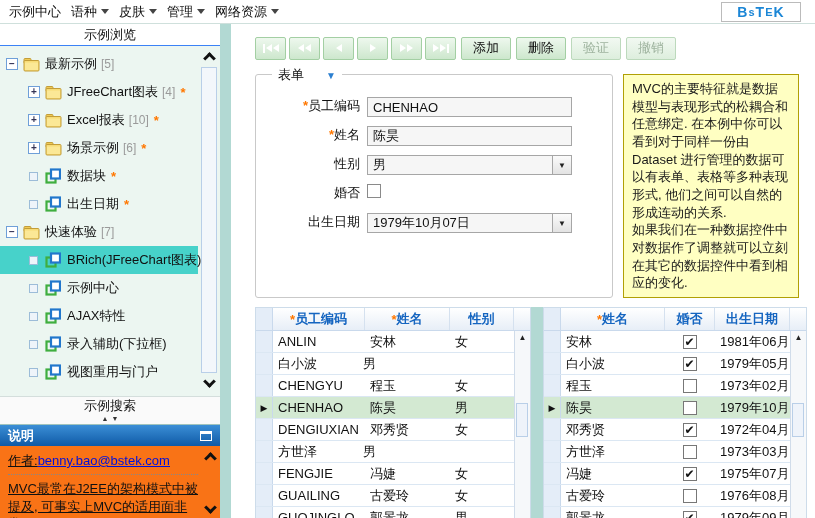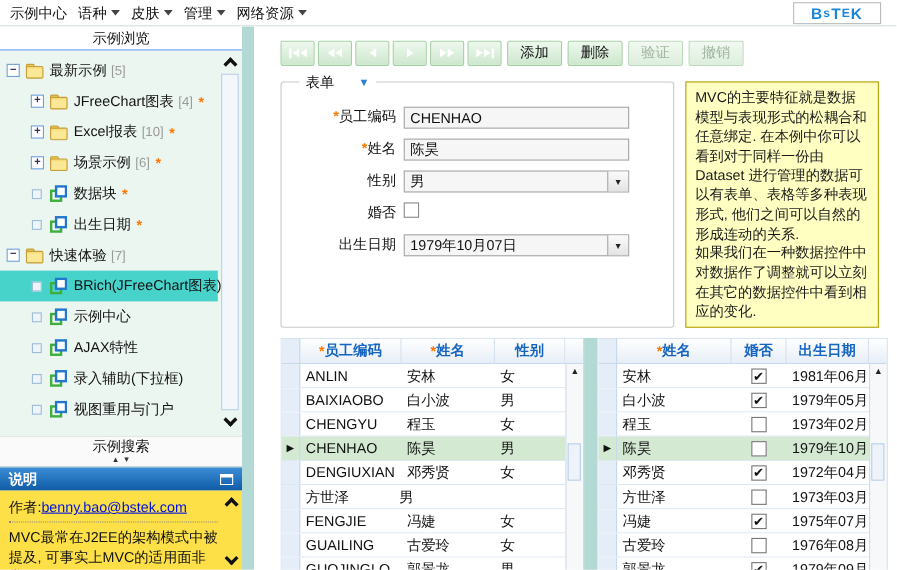--- a/index.html
+++ b/index.html
@@ -42,21 +42,21 @@
   .chev-up { transform:rotate(45deg); margin:4px 0 2px; }
   .chev-down { transform:rotate(225deg); margin:2px 0 4px; }
   .scroll-thumb { flex:1; width:16px; border:1px solid #b9cfe8; background:#f3f7fb; margin:2px 0; }
   .search-bar { flex:0 0 28px; background:#fafafa; border-top:1px solid #d4dedc; text-align:center; }
   .search-bar .t { font-size:13px; line-height:18px; }
   .hsplit { display:flex; justify-content:center; gap:3px; font-size:7px; color:#333; line-height:7px; }
   .note-panel { flex:0 0 94px; display:flex; flex-direction:column; border-top:1px solid #9fc3bd; min-height:0; }
   .note-header { flex:0 0 21px; background:linear-gradient(#3b8ed6,#0f5aa6); color:#fff; font-weight:bold;
     display:flex; align-items:center; padding:0 8px; font-size:13px; }
   .note-win-icon { margin-left:auto; width:12px; height:10px; border:1px solid #fff; border-top:3px solid #fff; background:transparent; }
-  .note-body { flex:1; position:relative; padding:6px 22px 16px 8px; overflow:hidden; background:#fde047; }
+  .note-body { flex:1; position:relative; padding:6px 22px 16px 8px; overflow:hidden; background:#f97316;text-decoration:underline; }
   .author-line { font-size:13px; margin-bottom:4px; }
   .author-line a { color:#0011dd; }
   .dotted { border-top:1px dotted #888; margin:4px 0 5px; }
   .note-text { font-size:13px; line-height:1.35; }
   .note-scroll { position:absolute; right:2px; top:4px; bottom:2px; width:16px; display:flex;
     flex-direction:column; align-items:center; justify-content:space-between; }
 
   
   .main { flex:1; min-width:0; display:flex; flex-direction:column; padding-left:24px; background:#fff; }
   .toolbar { margin-top:12px; display:flex; align-items:center; gap:3px; flex:0 0 24px; }
@@ -397,21 +397,20 @@
             <div class="g-body">
               <div style="position: absolute; inset: 0px 16px 0px 0px; overflow: hidden;">
                 <div class="g-row">
                   <div class="g-ind"></div>
                   <div class="g-cell" style="width: 92px; flex: 0 0 92px;">ANLIN</div>
                   <div class="g-cell" style="width: 85px; flex: 0 0 85px;">安林</div>
                   <div class="g-cell" style="flex: 1 1 0%;">女</div>
                 </div>
                 <div class="g-row">
                   <div class="g-ind"></div>
-                  <div class="g-cell" style="width: 92px; flex: 0 0 92px;">BAIXIAOBO</div>
                   <div class="g-cell" style="width: 85px; flex: 0 0 85px;">白小波</div>
                   <div class="g-cell" style="flex: 1 1 0%;">男</div>
                 </div>
                 <div class="g-row">
                   <div class="g-ind"></div>
                   <div class="g-cell" style="width: 92px; flex: 0 0 92px;">CHENGYU</div>
                   <div class="g-cell" style="width: 85px; flex: 0 0 85px;">程玉</div>
                   <div class="g-cell" style="flex: 1 1 0%;">女</div>
                 </div>
                 <div class="g-row sel">

